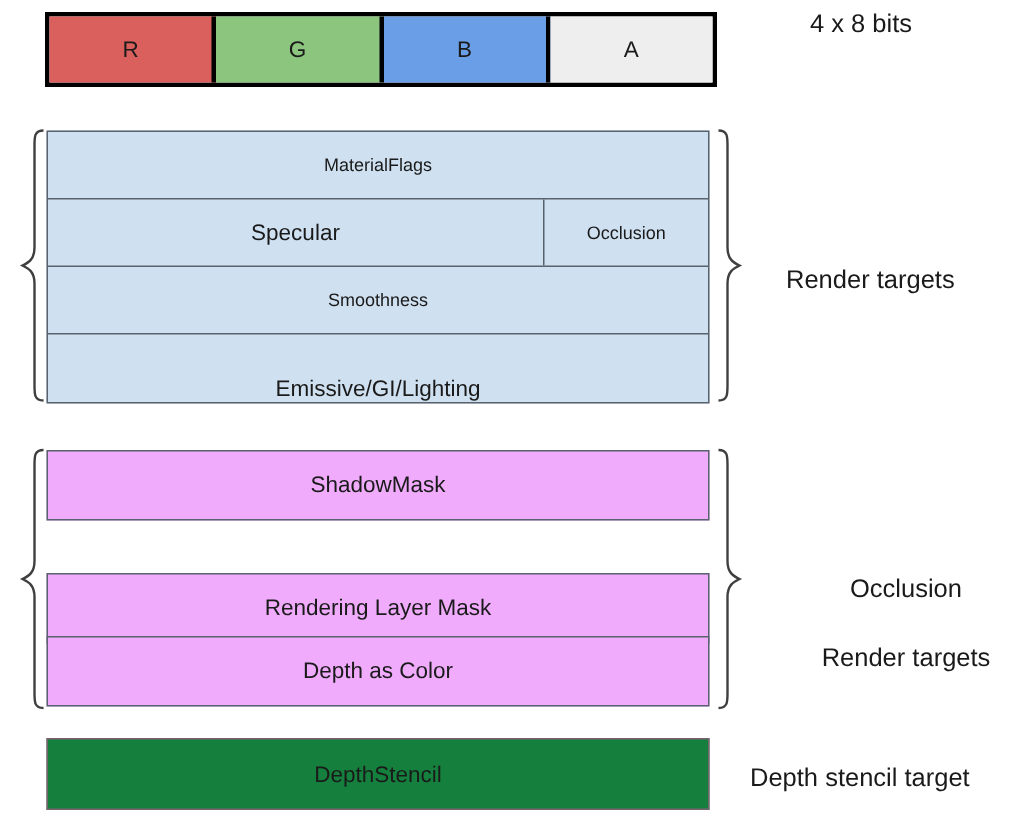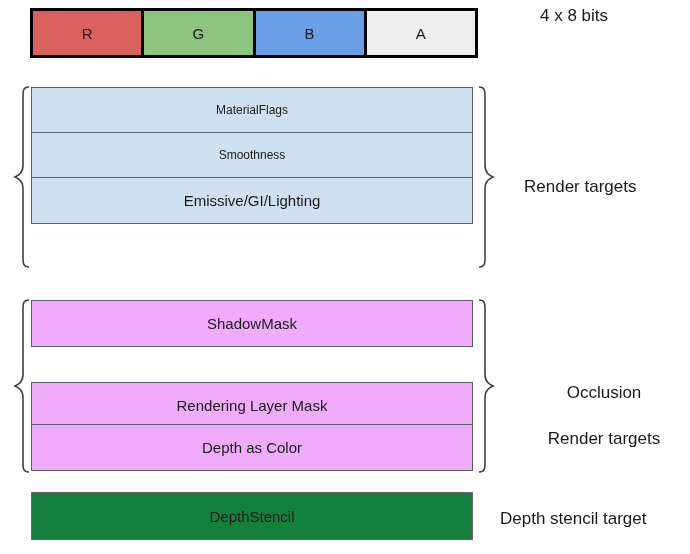--- a/index.html
+++ b/index.html
@@ -48,21 +48,21 @@
     box-sizing: border-box;
     border: 1px solid #59636e;
     background: #cfe0f0;
   }
   .rt-row {
     display: flex;
     height: 45px;
     box-sizing: border-box;
     border-bottom: 1px solid #59636e;
   }
-  .rt-row:last-child { border-bottom: none; }
+  .rt-row:last-child { border-bottom: none; align-items: flex-end; }
   .cell {
     display: flex;
     align-items: center;
     justify-content: center;
     box-sizing: border-box;
     font-size: 15px;
     color: #1a1a1a;
   }
   .cell-wide {
     flex: 0 0 331px;
@@ -148,20 +148,28 @@
 
 <div class="side-label" id="label-bits">4 x 8 bits</div>
 
 <div class="rt-block" id="render-targets-block" style="top:87px;">
   <div class="rt-row">
     <div class="cell cell-narrow">
       <span>MaterialFlags</span>
     </div>
   </div>
   <div class="rt-row">
+    <div class="cell cell-wide">
+      <span>Specular</span>
+    </div>
+    <div class="cell cell-narrow">
+      <span>Occlusion</span>
+    </div>
+  </div>
+  <div class="rt-row">
     <div class="cell cell-narrow">
       <span>Smoothness</span>
     </div>
   </div>
   <div class="rt-row">
     <div class="cell cell-full">
       <span>Emissive/GI/Lighting</span>
     </div>
   </div>
 </div>

